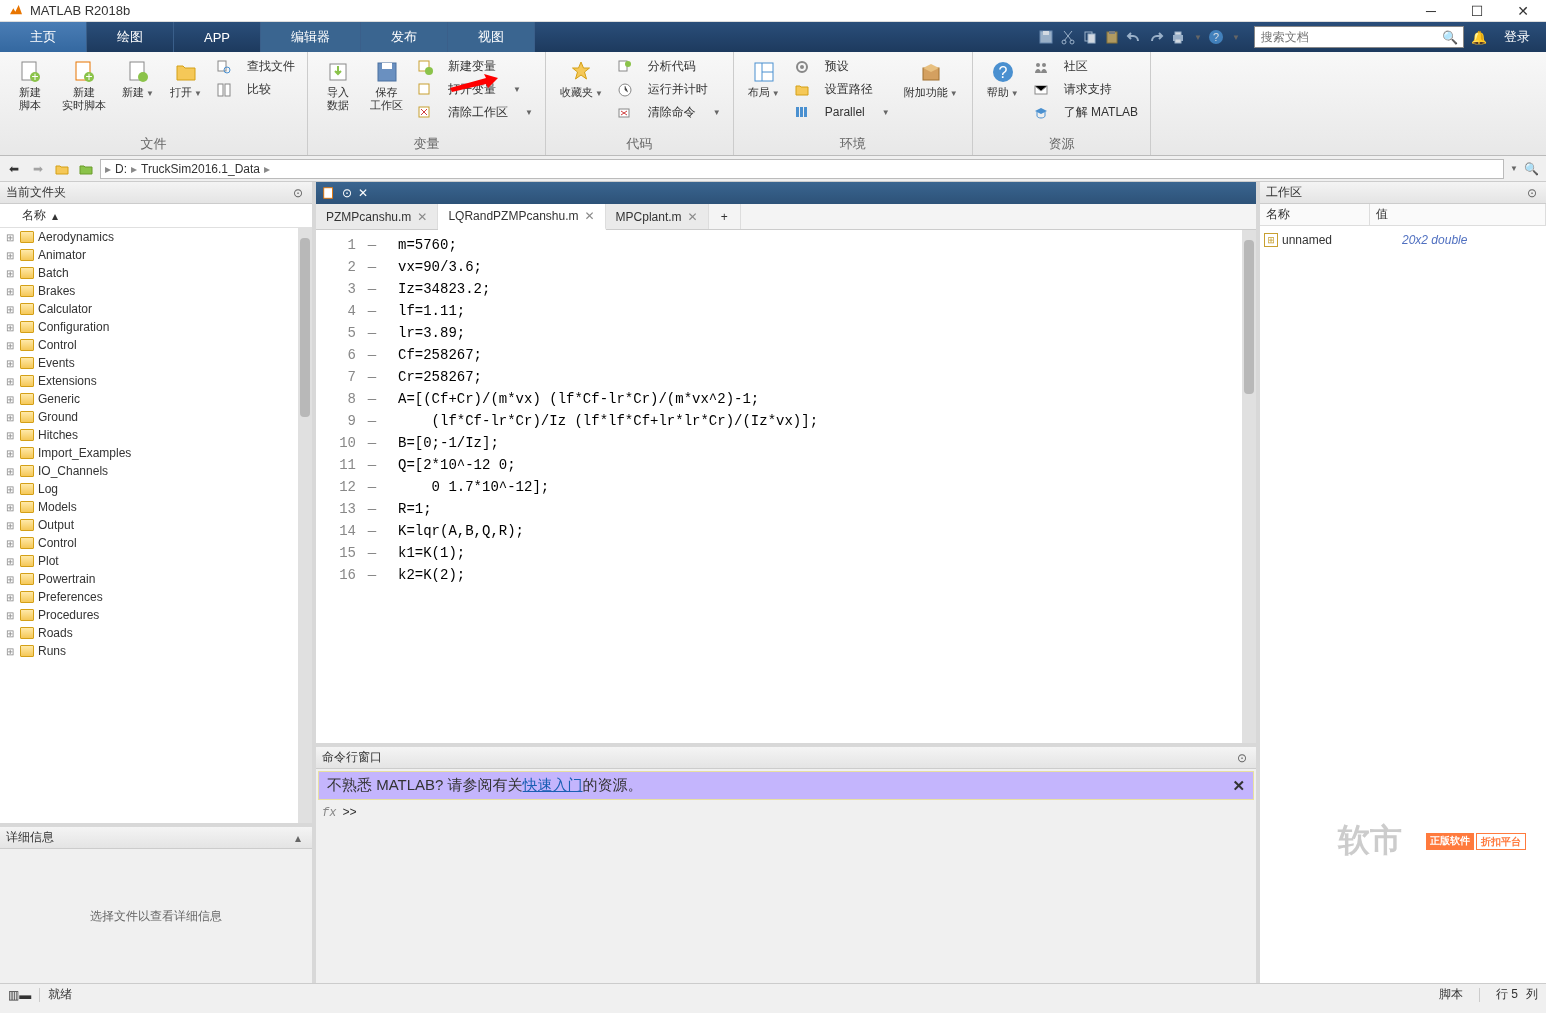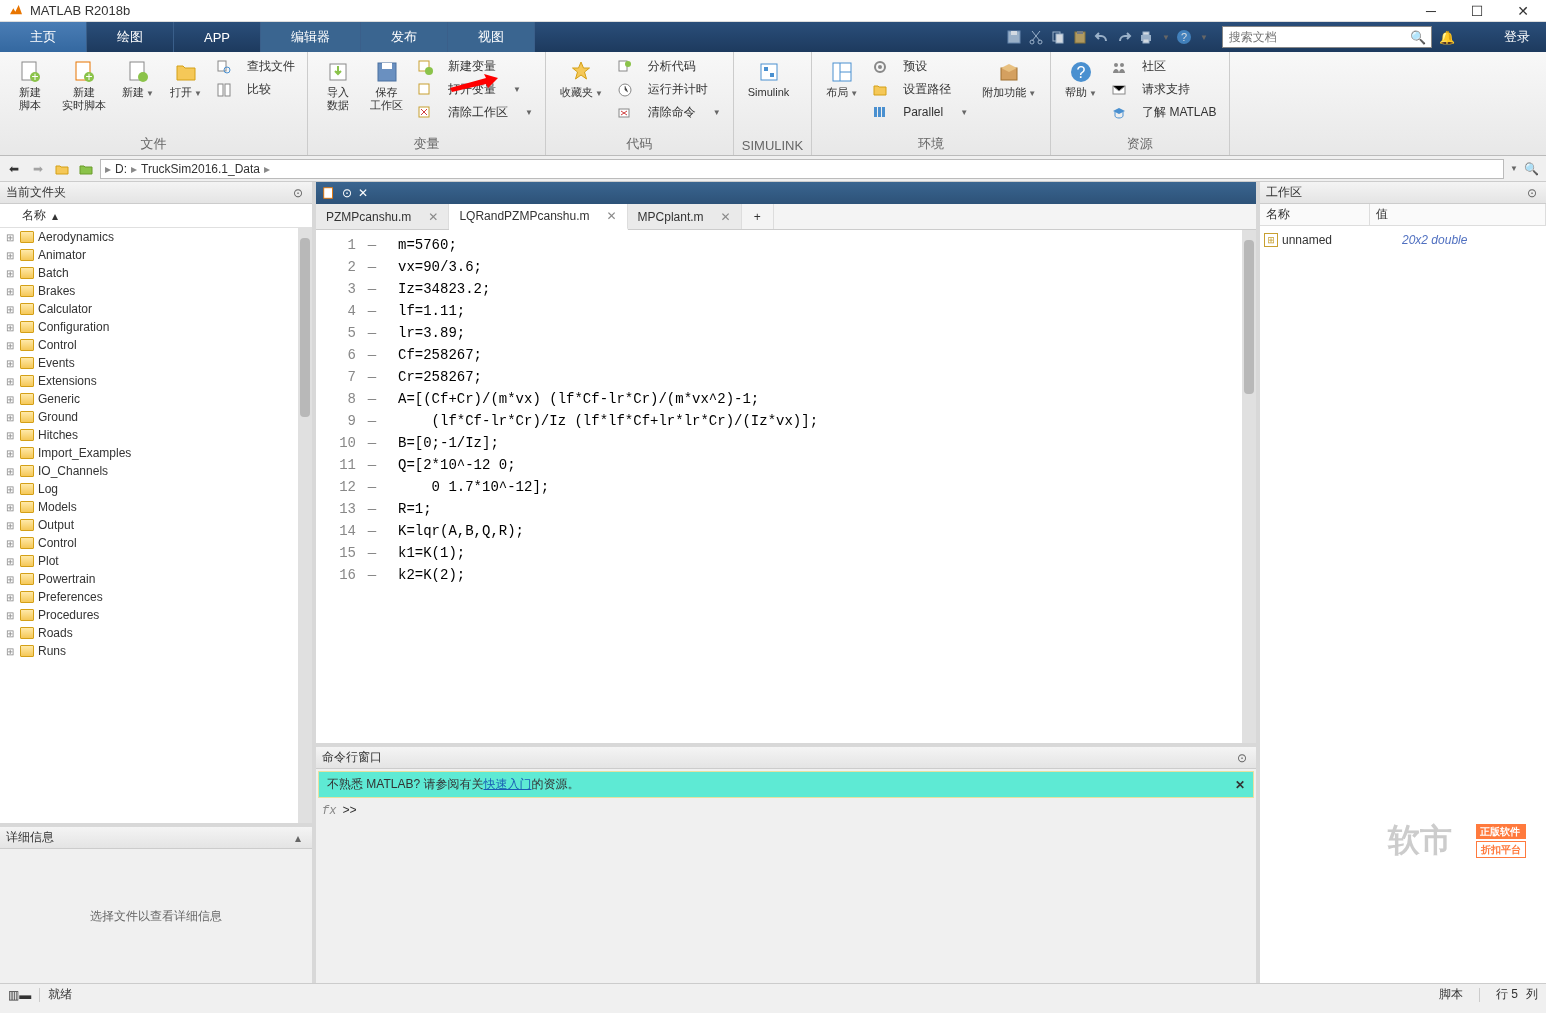--- a/index.html
+++ b/index.html
@@ -11,21 +11,21 @@
 .winbtn { width: 46px; height: 30px; display: flex; align-items: center; justify-content: center; font-size: 14px; }
 .tabstrip { height: 30px; background: linear-gradient(#2a4e7a,#1d3a5e); display: flex; align-items: stretch; color: #fff; font-size: 13px; }
 .maintab { padding: 0 30px; display: flex; align-items: center; border-right: 1px solid #3a5f8a; cursor: pointer; }
 .maintab.active { background: linear-gradient(#4a7db5,#3468a0); }
 .maintab.editor { background: #3a6590; }
 .tabstrip-right { margin-left: auto; display: flex; align-items: center; gap: 8px; padding-right: 8px; }
 .qat { display: flex; align-items: center; gap: 6px; padding: 0 6px; }
 .qat-icon { width: 16px; height: 16px; opacity: 0.8; }
 .searchdocs { display: flex; align-items: center; background: #fff; border: 1px solid #888; height: 22px; width: 210px; }
 .searchdocs input { border: none; outline: none; flex: 1; padding: 0 6px; font-size: 12px; background: transparent; }
-.login { color: #fff; padding: 0 8px; margin-left: 32px; }
+.login { color: #fff; padding: 0 8px; }
 .toolstrip { height: 104px; background: linear-gradient(#f8f8f8,#e8e8e8); border-bottom: 1px solid #bbb; display: flex; }
 .tsgroup { border-right: 1px solid #ccc; padding: 4px 8px 0 8px; display: flex; flex-direction: column; }
 .tsgroup-body { flex: 1; display: flex; align-items: flex-start; gap: 4px; }
 .tsgroup-label { text-align: center; font-size: 13px; color: #666; padding: 2px 0; }
 .bigbtn { display: flex; flex-direction: column; align-items: center; gap: 2px; padding: 4px 6px; min-width: 44px; cursor: pointer; border-radius: 3px; }
 .bigbtn .icon { width: 24px; height: 24px; }
 .bigbtn .lbl { font-size: 11px; white-space: nowrap; text-align: center; line-height: 13px; }
 .smallrow { display: flex; flex-direction: column; gap: 2px; }
 .smallbtn { display: flex; align-items: center; gap: 15px; padding: 2px 4px; cursor: pointer; border-radius: 3px; white-space: nowrap; font-size: 12px; }
 .smallbtn .icon { width: 16px; height: 16px; }
@@ -44,30 +44,30 @@
 .filelist { flex: 1; overflow: auto; }
 .filelist .item { display: flex; align-items: center; height: 18px; padding: 0 6px; gap: 4px; cursor: pointer; }
 .filelist .expand { width: 10px; color: #888; font-size: 10px; }
 .foldericon { width: 14px; height: 12px; background: linear-gradient(#ffe9a8,#f5c858); border: 1px solid #d4a017; border-radius: 1px; }
 .details { height: 160px; border-top: 4px solid #d8d8d8; display: flex; flex-direction: column; }
 .details-body { flex: 1; display: flex; align-items: center; justify-content: center; color: #666; }
 .center { flex: 1; display: flex; flex-direction: column; border-right: 4px solid #d8d8d8; }
 .editor-header { background: linear-gradient(#3a6590,#2d5278); color: #fff; height: 22px; display: flex; align-items: center; padding: 0 6px; gap: 6px; }
 .editor-header .htitle { flex: 1; font-size: 12px; }
 .editor-tabs { height: 26px; background: #f4f4f4; border-bottom: 1px solid #ccc; display: flex; align-items: stretch; }
-.edtab { display: flex; align-items: center; padding: 0 10px; gap: 17px; border-right: 1px solid #ddd; background: #eaeaea; cursor: pointer; font-size: 12px; }
+.edtab { display: flex; align-items: center; padding: 0 10px; gap: 6px; border-right: 1px solid #ddd; background: #eaeaea; cursor: pointer; font-size: 12px; }
 .edtab.active { background: #fff; border-bottom: 2px solid #fff; margin-bottom: -1px; }
 .edtab .close { color: #888; font-size: 12px; }
 .edtab.plus { padding: 0 12px; background: #f4f4f4; }
 .editor-body { flex: 1; display: flex; background: #fff; overflow: auto; font-family: "Courier New", monospace; font-size: 14px; }
 .gutter { width: 46px; text-align: right; color: #888; padding: 4px 6px 4px 0; line-height: 22px; }
 .gutter2 { width: 20px; color: #888; padding: 4px 0; line-height: 22px; text-align: center; }
 .code { padding: 4px 0 4px 16px; line-height: 22px; white-space: pre; color: #000; }
 .cmdwin { height: 240px; border-top: 4px solid #d8d8d8; display: flex; flex-direction: column; }
-.banner { background: #5eead4; border: 1px solid #e8e0a0; margin: 2px; padding: 4px 8px; display: flex; align-items: center; font-size: 12px; }
+.banner { background: #c4b5fd; border: 1px solid #e8e0a0; margin: 2px; padding: 4px 8px; display: flex; align-items: center; font-size: 15px; }
 .banner a { color: #1a5fb4; }
 .banner .bclose { margin-left: auto; font-weight: bold; cursor: pointer; }
 .cmdbody { flex: 1; display: flex; padding: 4px 6px; gap: 6px; font-family: "Courier New", monospace; }
 .fx { font-style: italic; color: #888; }
 .prompt { color: #333; }
 .right { width: 286px; display: flex; flex-direction: column; }
 .ws-header { height: 22px; display: flex; border-bottom: 1px solid #ddd; font-size: 12px; background: #fafafa; }
 .ws-col { padding: 2px 6px; border-right: 1px solid #ddd; }
 .ws-body { flex: 1; padding: 4px; }
 .ws-row { display: flex; align-items: center; height: 20px; }
@@ -278,33 +278,20 @@
             <span class="dropdown-arrow">▼</span>
           </div>
       </div>
     </div>
     <div class="tsgroup-label">代码</div>
   </div>
   <div class="tsgroup">
     <div class="tsgroup-body">
       <div class="bigbtn">
           <svg class="icon" viewBox="0 0 24 24">
-            <rect x="4" y="4" width="16" height="16" fill="#fff" stroke="#4a90d0"></rect>
-            <rect x="7" y="7" width="4" height="4" fill="#4a90d0"></rect>
-            <rect x="13" y="13" width="4" height="4" fill="#4a90d0"></rect>
-          </svg>
-          <span class="lbl">Simulink</span>
-        </div>
-    </div>
-    <div class="tsgroup-label">SIMULINK</div>
-  </div>
-  <div class="tsgroup">
-    <div class="tsgroup-body">
-      <div class="bigbtn">
-          <svg class="icon" viewBox="0 0 24 24">
             <rect x="3" y="3" width="18" height="18" fill="#fff" stroke="#4a90d0"></rect>
             <line x1="10" y1="3" x2="10" y2="21" stroke="#4a90d0"></line>
             <line x1="10" y1="12" x2="21" y2="12" stroke="#4a90d0"></line>
           </svg>
           <span class="lbl"><span>布局</span><span class="dropdown-arrow">▼</span></span>
         </div>
       <div class="smallrow">
         <div class="smallbtn">
             <svg class="icon" viewBox="0 0 16 16">
               <circle cx="8" cy="8" r="5" fill="none" stroke="#888" stroke-width="2"></circle>
@@ -630,17 +617,17 @@
 </div>
 
 <div class="arrow">
   <svg viewBox="0 0 48 18">
       <path fill="#ff0000" d="M0 14 L36 4 L34 0 L48 4 L38 14 L36 10 L2 18 Z"></path>
     </svg>
 </div>
 
 <div class="watermark">
   <span>软市</span>
-  <div style="display:flex;flex-direction:column;gap:2px">
+  <div style="display:flex;flex-direction:row;gap:2px">
     <span class="badge">正版软件</span>
     <span class="badge" style="background:transparent;color:#ff7a3d;border:1px solid #ff7a3d">折扣平台</span>
   </div>
 </div>
 
 </body></html>

